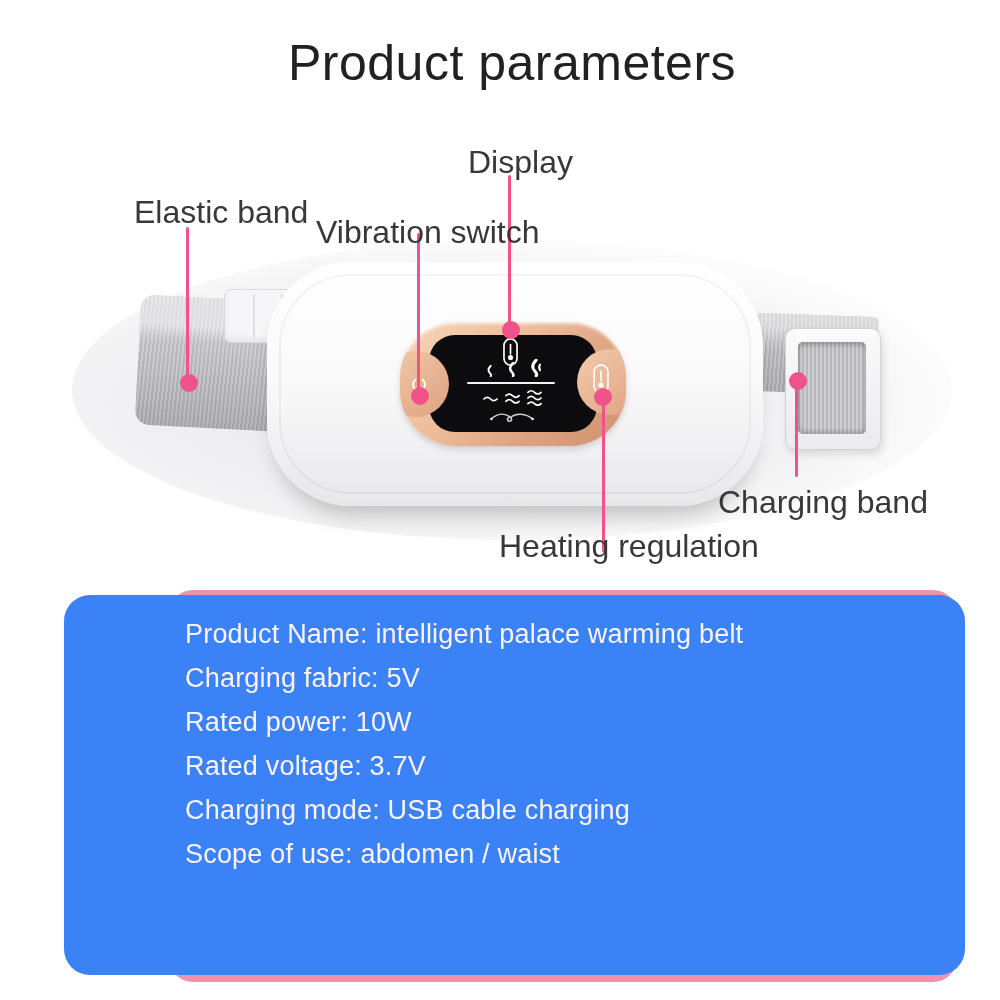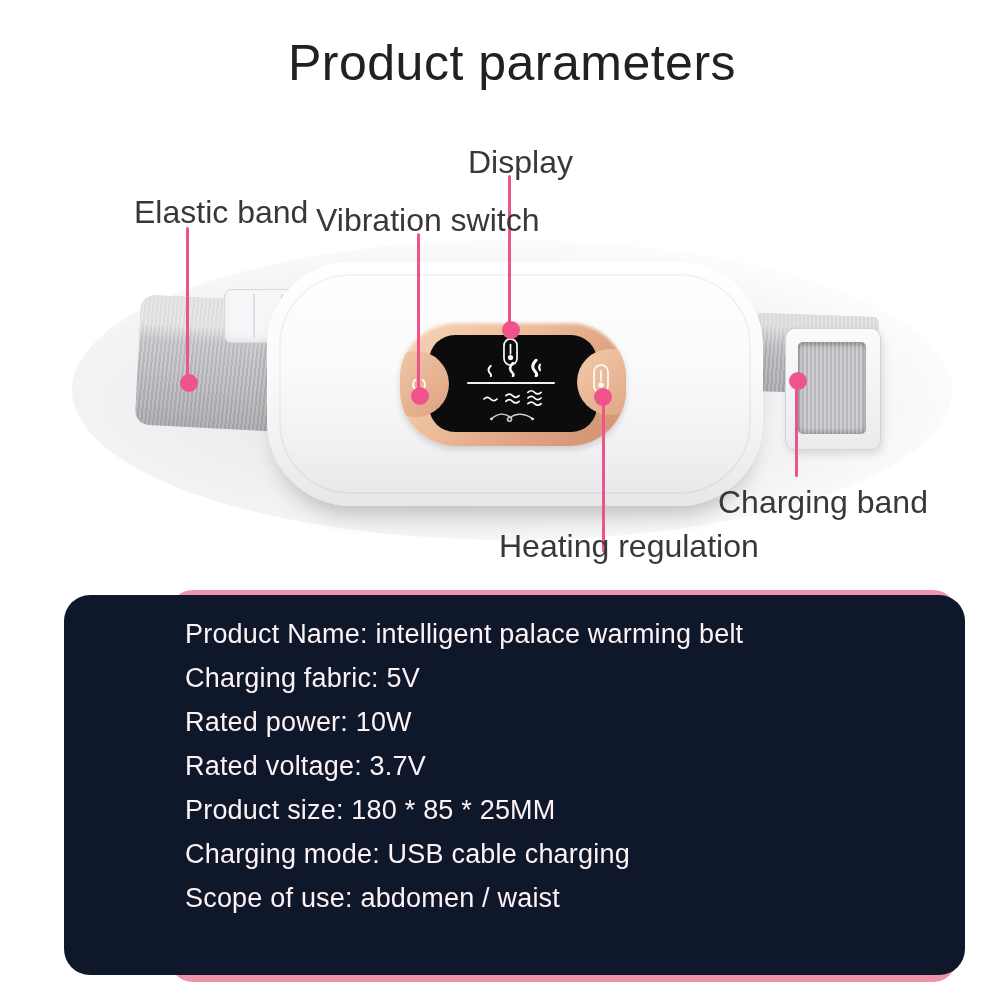--- a/index.html
+++ b/index.html
@@ -96,21 +96,21 @@
   .c-dot{width:18px;height:18px;border-radius:50%;background:#f0538b;}
   .c-label{font-size:32px;color:#383838;white-space:nowrap;}
 
   
   .spec-back{
     left:157px;top:590px;width:788px;height:392px;border-radius:24px;
     background:#ee93ab;
   }
   .spec-front{
     left:52px;top:595px;width:901px;height:380px;border-radius:26px;
-    background:#0f172a;
+    background:#3b82f6;
   }
   .spec-list{
     margin:0;padding:17px 30px 0 121px;list-style:none;
   }
   .spec-list li{
     font-size:27px;line-height:44px;color:#fdf2f5;letter-spacing:.2px;
   }
 </style>
 </head>
 <body>
@@ -191,31 +191,30 @@
   <div class="abs c-line" style="left:590px;top:398px;height:154px"></div>
   <div class="abs c-line" style="left:783px;top:382px;height:95px"></div>
 
   <div class="abs c-dot" style="left:168px;top:374px"></div>
   <div class="abs c-dot" style="left:399px;top:387px"></div>
   <div class="abs c-dot" style="left:490px;top:321px"></div>
   <div class="abs c-dot" style="left:582px;top:388px"></div>
   <div class="abs c-dot" style="left:777px;top:372px"></div>
 
   <div class="abs c-label" style="left:122px;top:194px">Elastic band</div>
-  <div class="abs c-label" style="left:304px;top:202px">Vibration switch</div>
+  <div class="abs c-label" style="left:304px;top:214px">Vibration switch</div>
   <div class="abs c-label" style="left:456px;top:144px">Display</div>
   <div class="abs c-label" style="left:487px;top:528px">Heating regulation</div>
   <div class="abs c-label" style="left:706px;top:484px">Charging band</div>
 
   <div class="abs spec-back"></div>
   <div class="abs spec-front">
     <ul class="spec-list">
       <li>Product Name: intelligent palace warming belt</li>
       <li>Charging fabric: 5V</li>
       <li>Rated power: 10W</li>
       <li>Rated voltage: 3.7V</li>
-      <li>Product size: 180 * 85 * 25MM</li>
       <li>Charging mode: USB cable charging</li>
       <li>Scope of use: abdomen / waist</li>
     </ul>
   </div>
 
 </div>
 
 </body></html>

